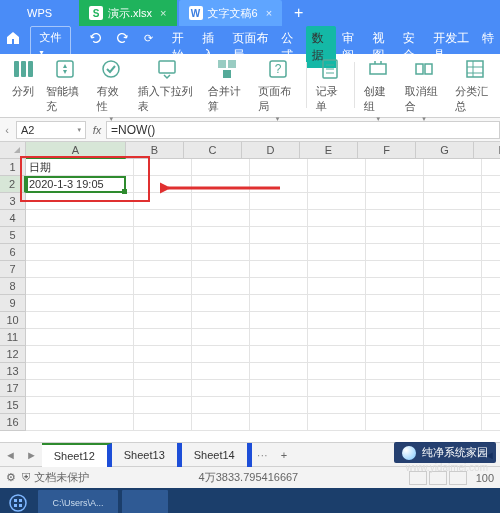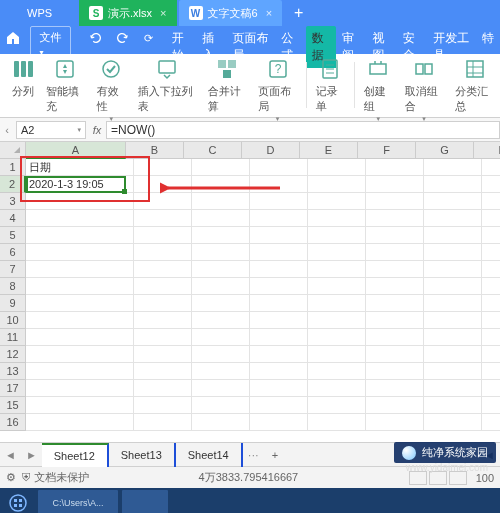--- a/index.html
+++ b/index.html
@@ -53,21 +53,21 @@
   .cell{width:58px;height:17px;border-right:1px solid #e3e3e3;border-bottom:1px solid #e3e3e3;padding:0 3px;line-height:17px;font-size:11px;color:#333;overflow:visible;white-space:nowrap;cursor:cell}
   .cell.wide{width:108px}
 
   .activecell{position:absolute;left:26px;top:34px;width:100px;height:17px;border:2px solid #2e8b2e;pointer-events:none;z-index:4}
   .activecell .handle{position:absolute;right:-3px;bottom:-3px;width:5px;height:5px;background:#2e8b2e}
   .redbox{position:absolute;left:20px;top:14px;width:130px;height:46px;border:2px solid #e03030;pointer-events:none;z-index:5}
   .arrow{position:absolute;left:160px;top:38px;z-index:5;pointer-events:none}
 
   .sheetbar{height:24px;background:#f3f3f3;border-top:1px solid #d0d0d0;display:flex;align-items:center}
   .sheetbar .nav{padding:0 5px;color:#888;cursor:pointer}
-  .shtab{height:24px;padding:0 12px;display:flex;align-items:center;border-right:2px solid #1d4ed8;cursor:pointer}
+  .shtab{height:24px;padding:0 12px;display:flex;align-items:center;border-right:5px solid #1d4ed8;cursor:pointer}
   .shtab.active{background:#fff;border-top:2px solid #2e8b2e}
   .sheetbar .plus2{padding:0 8px;color:#666;cursor:pointer}
 
   .status{height:22px;background:#f3f3f3;border-top:1px solid #d0d0d0;display:flex;align-items:center;font-size:11px;color:#666;padding:0 6px}
   .status .sp{flex:1}
   .viewbtn{width:18px;height:14px;border:1px solid #ccc;margin:0 1px;cursor:pointer}
   .zoom{margin-left:8px}
 
   .taskbar{height:30px;background:#1b3e6b;display:flex;align-items:center}
   .start{width:36px;height:30px;display:flex;align-items:center;justify-content:center;cursor:pointer}

